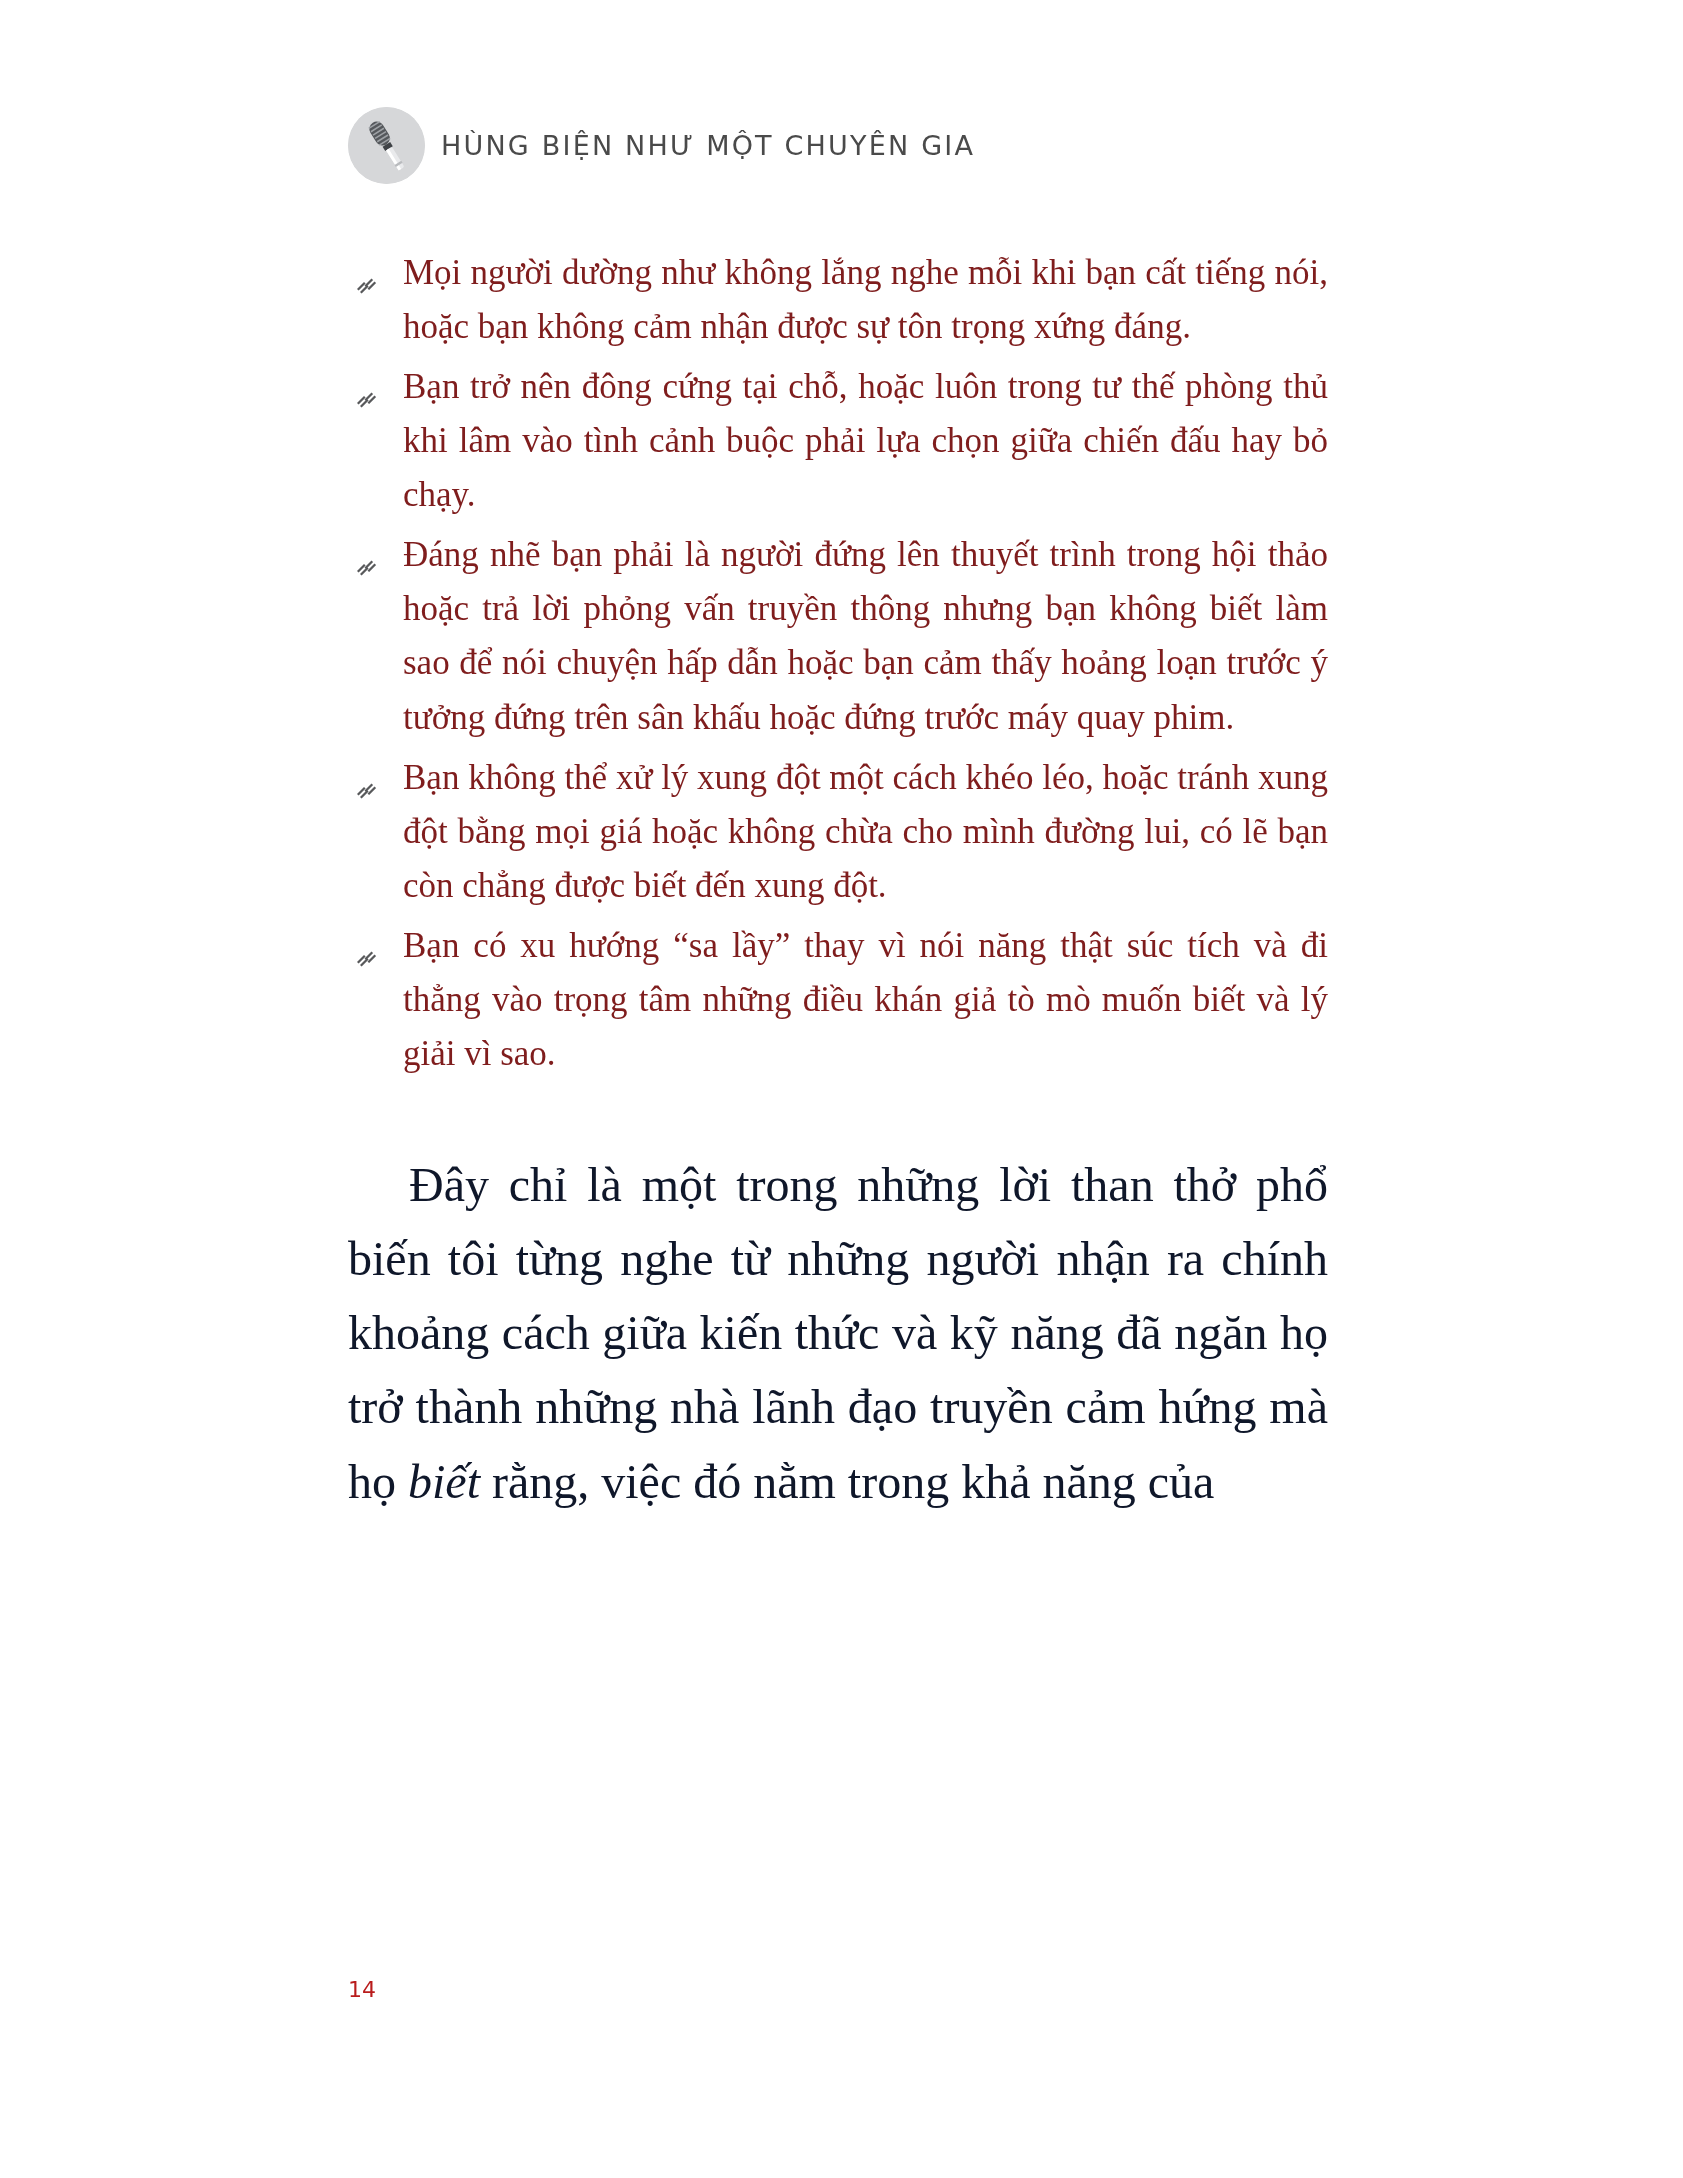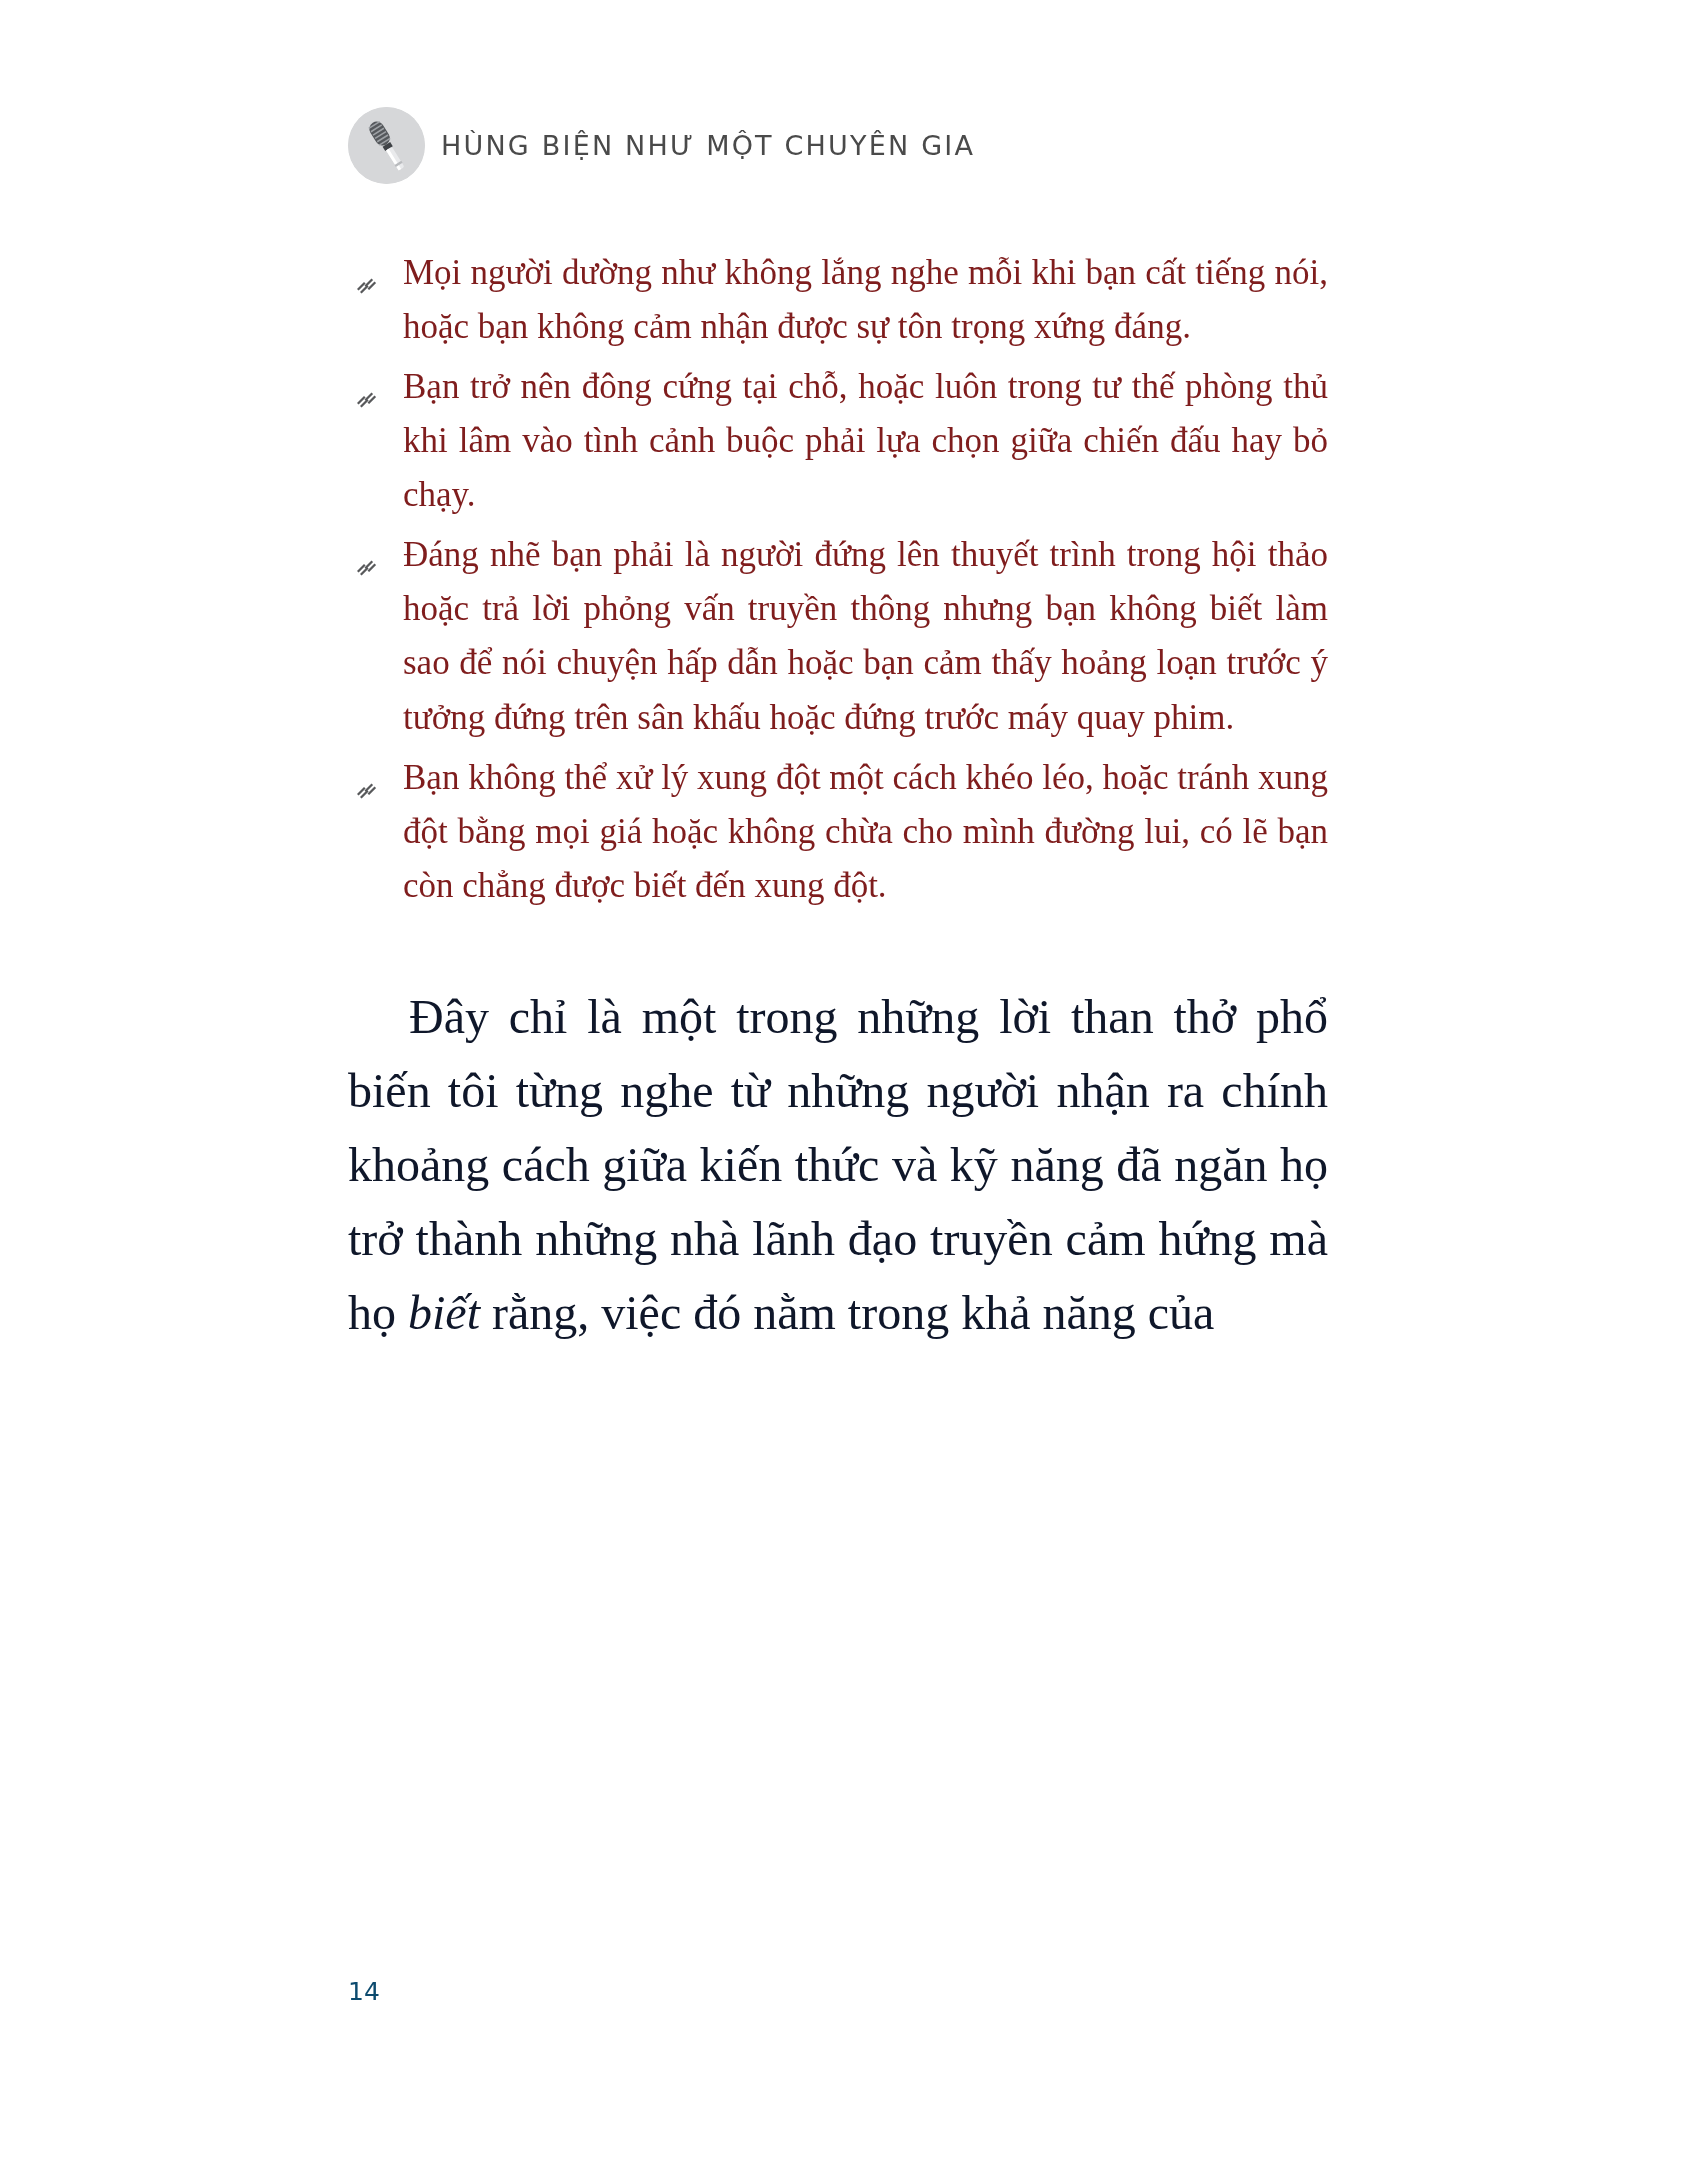--- a/index.html
+++ b/index.html
@@ -104,22 +104,22 @@
   .para.spaced-top { margin-top: 67px; }
 
   .ital { font-style: italic; }
 
   
   .page-number {
     position: absolute;
     left: 348px;
     top: 1977px;
     font-family: "DejaVu Sans", sans-serif;
-    font-size: 25px;
-    color: #0c4a6e;
+    font-size: 22px;
+    color: #b91c1c;
   }
 </style>
 </head>
 <body>
 
 <div class="page">
 
   <div class="header">
     <div class="mic-badge">
       <svg width="77" height="77" viewBox="0 0 78 78" aria-hidden="true">
@@ -192,20 +192,33 @@
             <g fill="#58595b">
               <path d="M1 14 L8 7 L9.6 8.6 L2.6 15.6 Z"></path>
               <path d="M4 17 L11 10 L12.6 11.6 L5.6 18.6 Z"></path>
               <path d="M8.5 10.5 L15.5 3.5 L17.1 5.1 L10.1 12.1 Z"></path>
               <path d="M11.5 13.5 L18.5 6.5 L20.1 8.1 L13.1 15.1 Z"></path>
             </g>
           </svg>
         </span>
         <span>Bạn không thể xử lý xung đột một cách khéo léo, hoặc tránh xung đột bằng mọi giá hoặc không chừa cho mình đường lui, có lẽ bạn còn chẳng được biết đến xung đột.</span>
       </li>
+      <li class="bullet-item">
+        <span class="marker">
+          <svg width="22" height="22" viewBox="0 0 22 22" aria-hidden="true">
+            <g fill="#58595b">
+              <path d="M1 14 L8 7 L9.6 8.6 L2.6 15.6 Z"></path>
+              <path d="M4 17 L11 10 L12.6 11.6 L5.6 18.6 Z"></path>
+              <path d="M8.5 10.5 L15.5 3.5 L17.1 5.1 L10.1 12.1 Z"></path>
+              <path d="M11.5 13.5 L18.5 6.5 L20.1 8.1 L13.1 15.1 Z"></path>
+            </g>
+          </svg>
+        </span>
+        <span>Bạn có xu hướng “sa lầy” thay vì nói năng thật súc tích và đi thẳng vào trọng tâm những điều khán giả tò mò muốn biết và lý giải vì sao.</span>
+      </li>
     </ul>
 
     <p class="para spaced-top"><span>Đây chỉ là một trong những lời than thở phổ biến tôi từng nghe từ những người nhận ra chính khoảng cách giữa kiến thức và kỹ năng đã ngăn họ trở thành những nhà lãnh đạo truyền cảm hứng mà họ </span><span class="ital">biết</span><span> rằng, việc đó nằm trong khả năng của</span></p>
 
   </div>
 
   <div class="page-number">14</div>
 
 </div>
 

